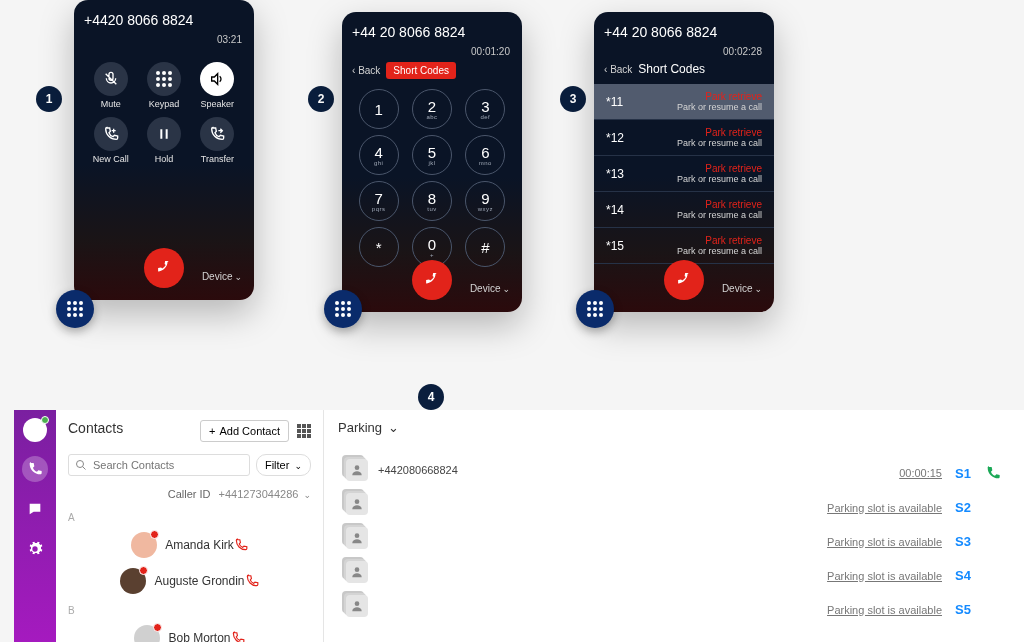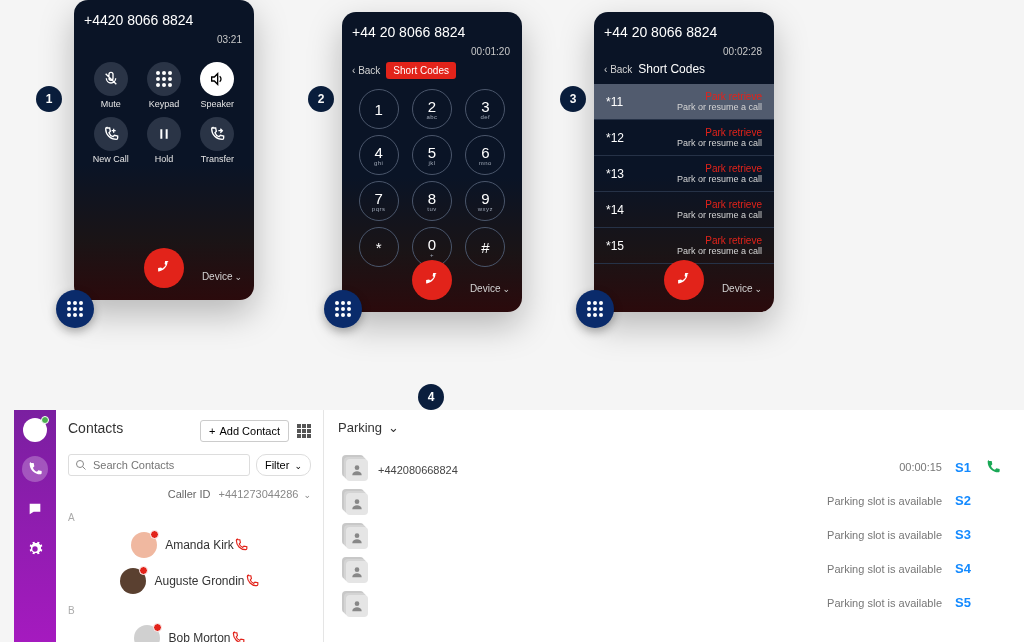--- a/index.html
+++ b/index.html
@@ -78,28 +78,28 @@
   .section-letter { font-size: 10px; color: #aaa; margin: 6px 0 4px; }
   .contact-row { display: flex; align-items: center; justify-content: center; padding: 5px 0; }
   .contact-left { display: flex; align-items: center; gap: 8px; }
   .c-avatar { width: 26px; height: 26px; border-radius: 50%; background: #ccc; position: relative; }
   .c-avatar .busy { position: absolute; width: 9px; height: 9px; border-radius: 50%; background: #e2231a; top: -2px; right: -2px; border: 1px solid #fff; }
   .c-name { font-size: 12px; color: #333; }
   .phone-ico { color: #e2231a; cursor: pointer; }
 
   .parking-col { flex: 1; padding: 10px 18px 10px 14px; }
   .pk-head { font-size: 13px; color: #333; margin-bottom: 18px; display: flex; align-items: center; gap: 6px; cursor: pointer; }
-  .slot-row { display: flex; align-items: flex-start; justify-content: space-between; padding: 6px 4px; }
+  .slot-row { display: flex; align-items: flex-end; justify-content: space-between; padding: 6px 4px; }
   .slot-left { display: flex; align-items: center; gap: 10px; }
   .slot-ico { width: 22px; height: 22px; border-radius: 4px; background: #e5e5e5; display: flex; align-items: center; justify-content: center; color: #888; font-size: 14px; box-shadow: -2px -2px 0 #d4d4d4, -4px -4px 0 #c8c8c8; margin-left: 4px; }
   .slot-text { font-size: 11px; color: #444; }
   .slot-right { display: flex; align-items: center; gap: 10px; font-size: 11px; color: #555; }
   .slot-label { color: #148aff; font-weight: 600; font-size: 13px; width: 22px; text-align: center;}
   .pickup-ico { color: #1aa856; cursor: pointer; width: 18px; display: flex; justify-content: center; }
-  .dim { color: #777; }
+  .dim { color: #777; text-decoration: underline; }
 
   svg { display: block; }
 </style>
 </head>
 <body>
 
 <div class="step-badge" style="top:86px;left:36px">1</div>
 <div class="step-badge" style="top:86px;left:308px">2</div>
 <div class="step-badge" style="top:86px;left:560px">3</div>
 <div class="step-badge" style="top:384px;left:418px">4</div>

